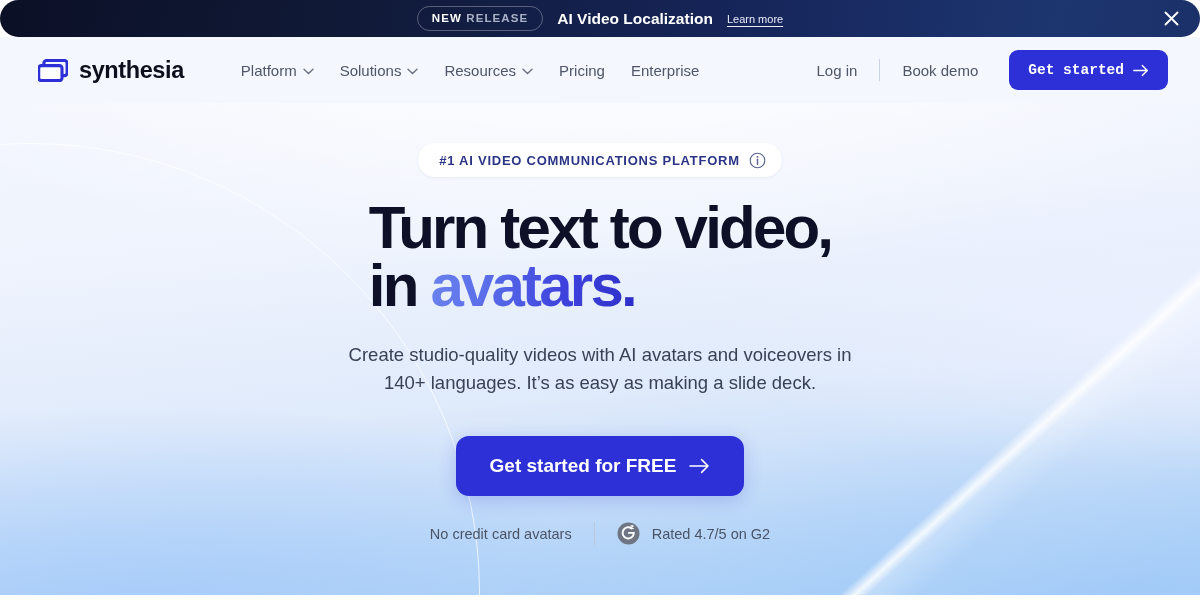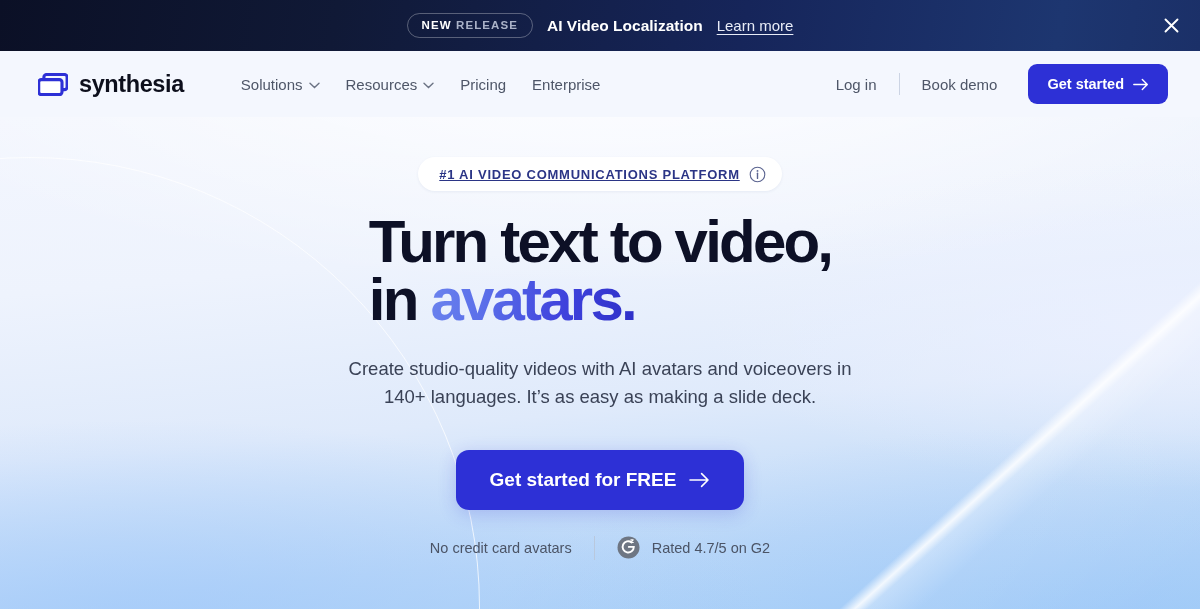--- a/index.html
+++ b/index.html
@@ -15,27 +15,28 @@
   #page {
     position: relative;
     width: 1200px;
     height: 610px;
     overflow: hidden;
   }
 
   
   .banner {
     position: relative;
-    height: 51px;
+    height: 37px;
     width: 100%;
     background: linear-gradient(100deg, #0b1026 0%, #101936 28%, #16255a 62%, #1d3670 88%, #1b3068 100%);
     display: flex;
     align-items: center;
     justify-content: center;
     z-index: 5;
+    border-radius: 25px;
   }
   .banner-inner {
     display: flex;
     align-items: center;
     gap: 14px;
   }
   .new-release-pill {
     border: 1px solid rgba(255,255,255,0.30);
     border-radius: 999px;
     padding: 6px 14px 5px;
@@ -47,21 +48,21 @@
     white-space: nowrap;
   }
   .new-release-pill .dim { color: #aab2c8; font-weight: 600; }
   .banner-title {
     font-size: 15.5px;
     font-weight: 700;
     color: #ffffff;
     white-space: nowrap;
   }
   .banner-link {
-    font-size: 15px;
+    font-size: 11px;
     color: #e8ecf7;
     text-decoration: underline;
     text-underline-offset: 3px;
     white-space: nowrap;
     cursor: pointer;
   }
   .banner-close {
     position: absolute;
     right: 14px;
     top: 50%;
@@ -144,21 +145,21 @@
     background: #2d30d6;
     color: #ffffff;
     font-size: 14.5px;
     font-weight: 600;
     border: none;
     border-radius: 9px;
     padding: 12px 19px;
     margin-left: 15px;
     cursor: pointer;
     white-space: nowrap;
-    font-family: Liberation Sans, sans-serif;
+    font-family: Liberation Mono, monospace;
   }
 
   
   .hero {
     position: relative;
     width: 100%;
     height: 492px;
     overflow: hidden;
     background: #eef3fd;
   }
@@ -223,21 +224,20 @@
     padding: 9px 16px 8px 21px;
     box-shadow: 0 1px 3px rgba(40,60,120,0.07);
     cursor: pointer;
   }
   .eyebrow-text {
     font-size: 13px;
     font-weight: 700;
     letter-spacing: 0.75px;
     color: #2b3586;
     white-space: nowrap;
-    text-decoration: underline;
   }
   .info-icon { display: block; }
 
   .headline {
     margin-top: 22px;
     text-align: left;
     font-size: 60px;
     line-height: 0.97;
     font-weight: 700;
     letter-spacing: -2.8px;
@@ -325,20 +325,26 @@
 
     <div class="logo">
       <svg class="logo-mark" viewBox="0 0 30 23">
         <path d="M8.5 1.5 H26.5 a2.6 2.6 0 0 1 2.6 2.6 V14 a2.6 2.6 0 0 1 -2.6 2.6 H8.5 a2.6 2.6 0 0 1 -2.6 -2.6 V4.1 A2.6 2.6 0 0 1 8.5 1.5 Z" fill="none" stroke="#2d30d6" stroke-width="3.1"></path>
         <path d="M3.3 6.6 H21.4 a2.6 2.6 0 0 1 2.6 2.6 V19 a2.6 2.6 0 0 1 -2.6 2.6 H3.3 A2.6 2.6 0 0 1 0.7 19 V9.2 A2.6 2.6 0 0 1 3.3 6.6 Z" fill="#ffffff" stroke="#2d30d6" stroke-width="3.1"></path>
       </svg>
       <span class="logo-word">synthesia</span>
     </div>
 
     <div class="nav">
+      <div class="nav-item">
+        <span>Platform</span>
+        <svg class="chev" width="11" height="7" viewBox="0 0 11 7">
+            <path d="M1 1.3 L5.5 5.6 L10 1.3" fill="none" stroke="#6b7384" stroke-width="1.4" stroke-linecap="round"></path>
+          </svg>
+      </div>
       <div class="nav-item">
         <span>Solutions</span>
         <svg class="chev" width="11" height="7" viewBox="0 0 11 7">
             <path d="M1 1.3 L5.5 5.6 L10 1.3" fill="none" stroke="#6b7384" stroke-width="1.4" stroke-linecap="round"></path>
           </svg>
       </div>
       <div class="nav-item">
         <span>Resources</span>
         <svg class="chev" width="11" height="7" viewBox="0 0 11 7">
             <path d="M1 1.3 L5.5 5.6 L10 1.3" fill="none" stroke="#6b7384" stroke-width="1.4" stroke-linecap="round"></path>

